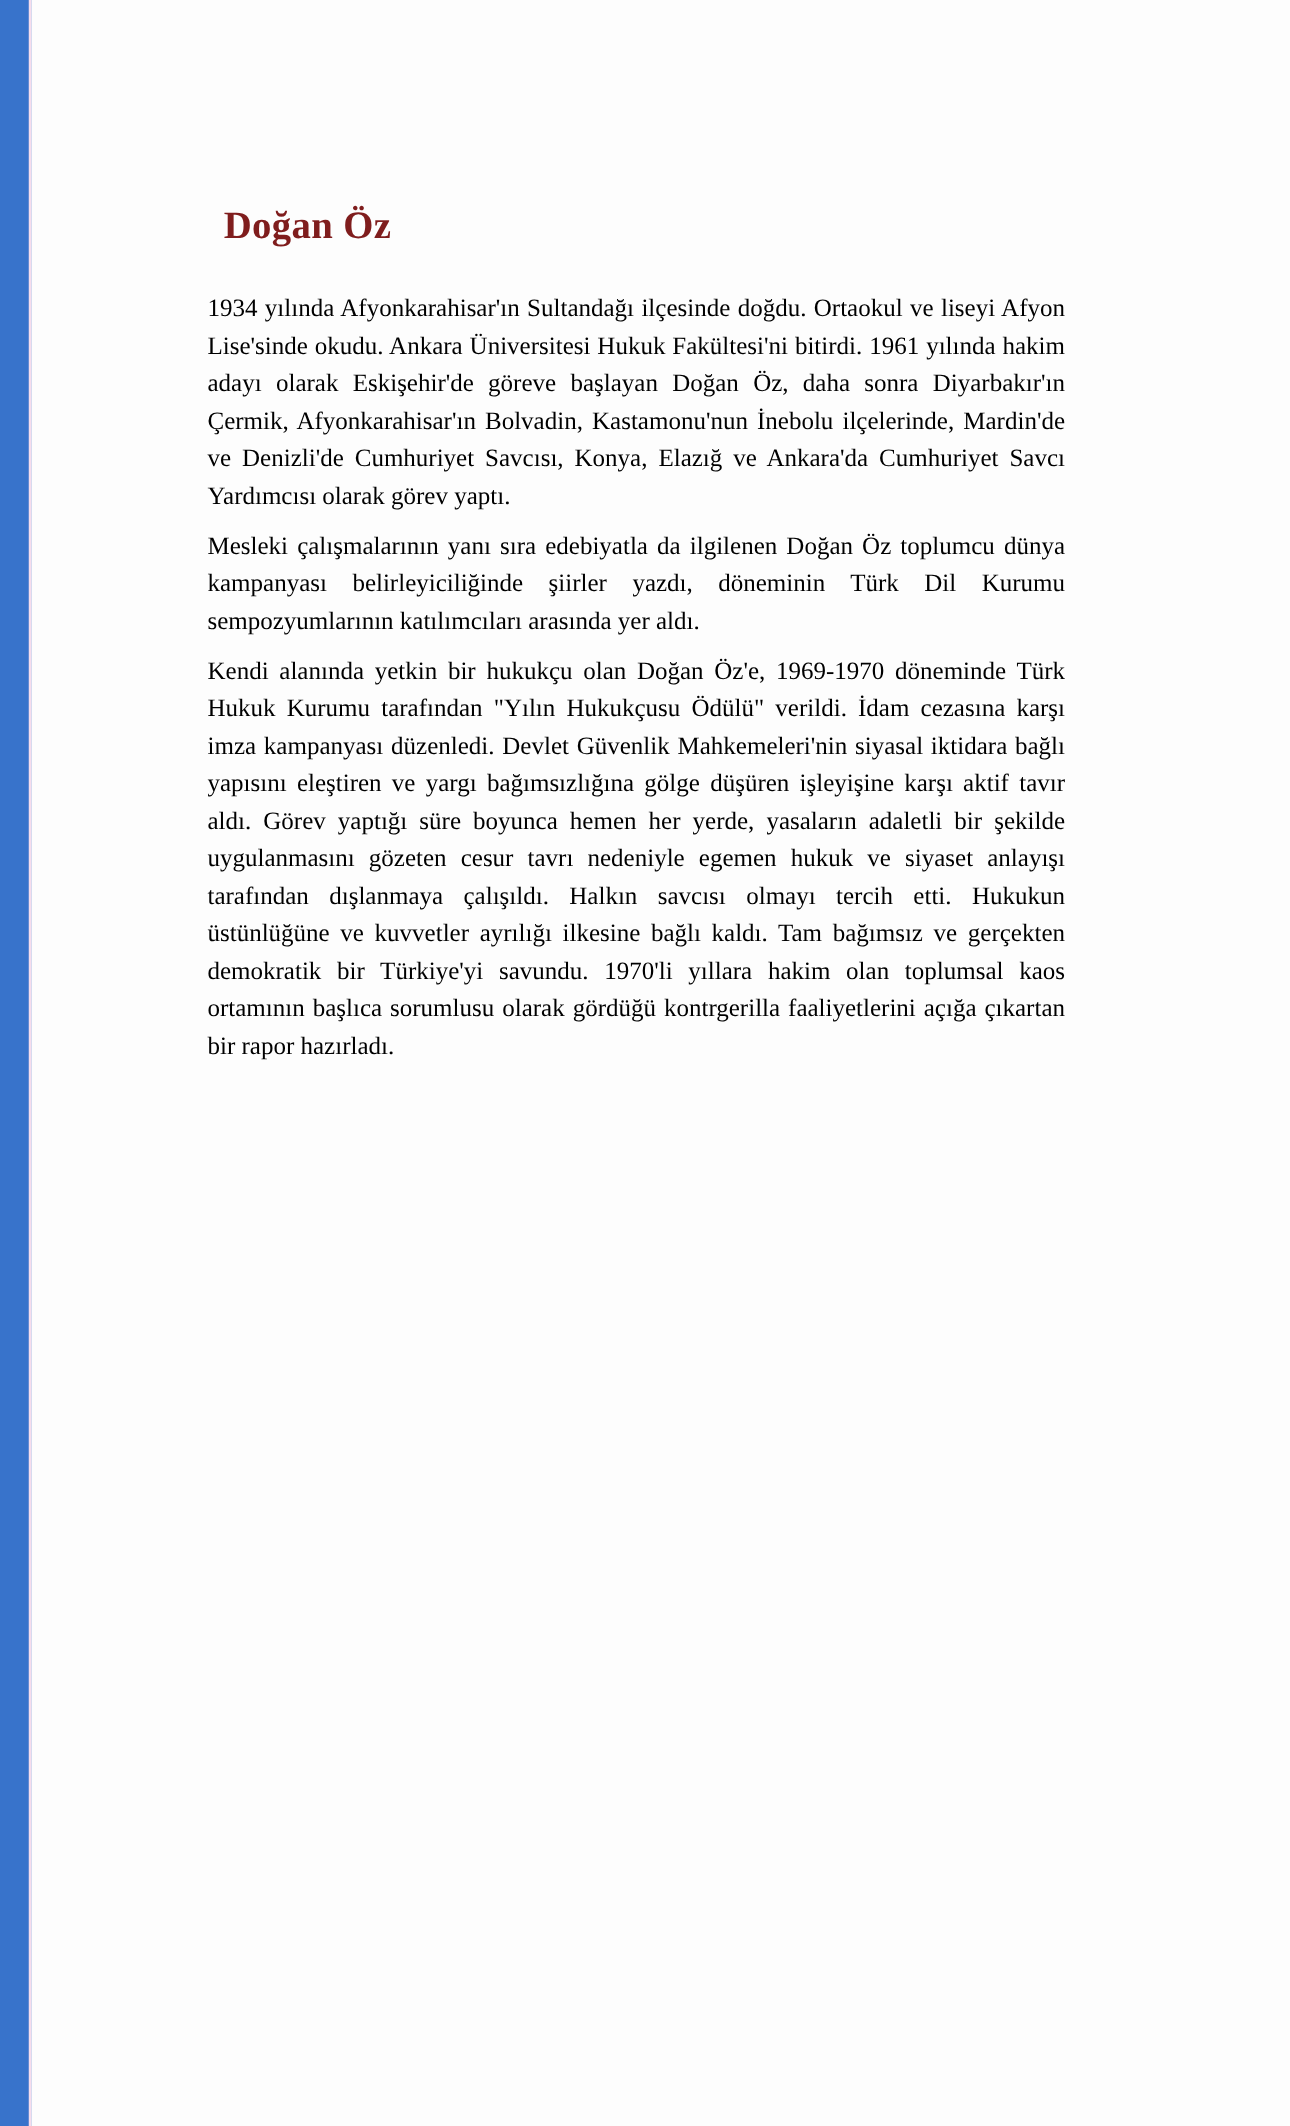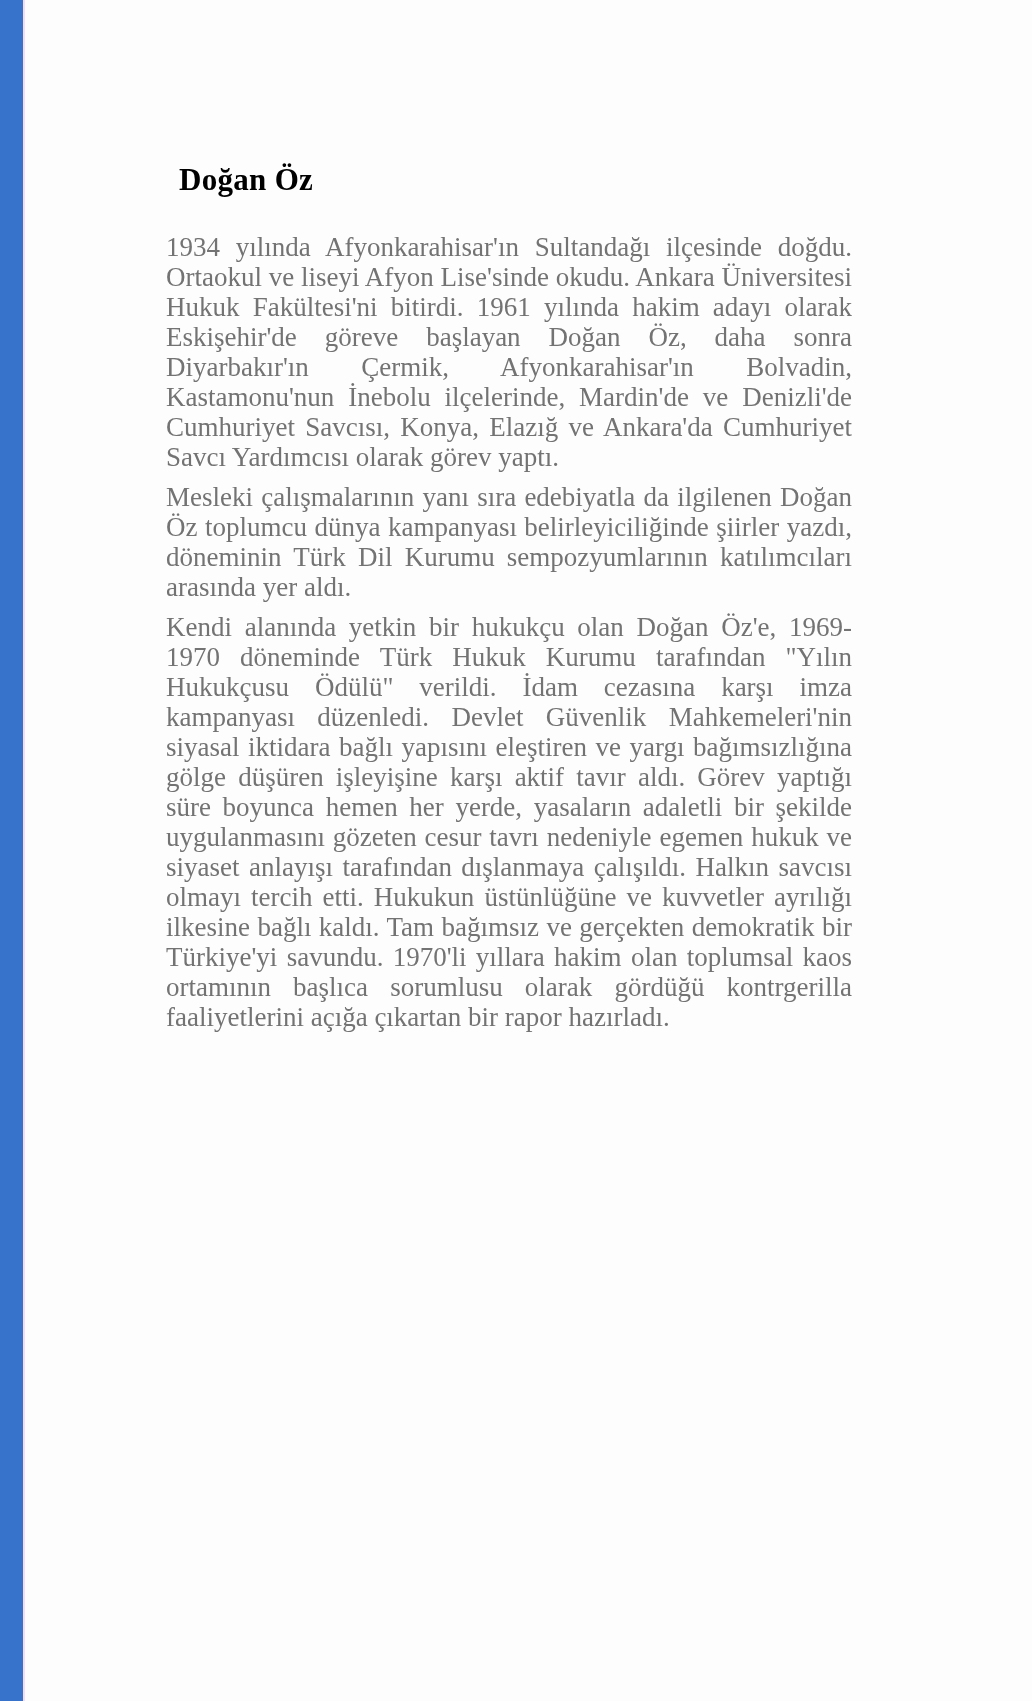--- a/index.html
+++ b/index.html
@@ -32,32 +32,32 @@
     position: absolute;
     left: 166px;
     top: 162px;
     width: 686px;
   }
   .doc-title {
     margin: 0 0 0 13px;
     font-size: 31px;
     font-weight: bold;
     letter-spacing: 0.3px;
-    color: #000000;
+    color: #7f1d1d;
     font-family: "Liberation Serif", serif;
   }
   .paragraphs {
     margin-top: 34px;
   }
   .paragraphs p {
     margin: 0 0 10px 0;
-    font-size: 27px;
+    font-size: 20px;
     line-height: 30px;
     text-align: justify;
-    color: #737373;
+    color: #000000;
     font-family: "Liberation Serif", serif;
     text-rendering: optimizeLegibility;
   }
 </style>
 </head>
 <body>
 
 <div class="page">
   <div class="accent-bar"></div>
 

